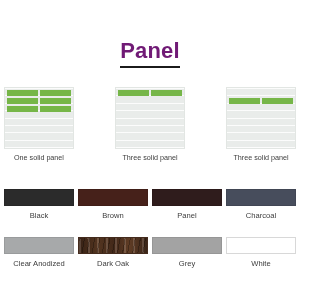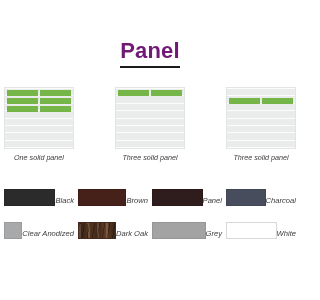--- a/index.html
+++ b/index.html
@@ -87,36 +87,35 @@
   }
   .slat-spacer { height: 7.4px; margin-bottom: 2px; }
 
   .panel-label, .color-label {
     font-size: 7.2px;
     color: #3c3c3c;
     text-align: right;
     margin-top: 5px;
     line-height: 1.1;
     white-space: nowrap;
-    font-style: italic;
   }
 
   
   #color-section { padding-top: 12px; }
 
   .color-row {
     display: flex;
     justify-content: space-between;
     padding: 0 4px;
     margin-top: 16px;
   }
   .color-cell {
     width: 70px;
     display: flex;
-    flex-direction: row;
+    flex-direction: column;
     align-items: center;
   }
   .swatch {
     width: 70px;
     height: 17px;
     box-sizing: border-box;
     border: 1px solid rgba(0,0,0,0.08);
   }
   .swatch.bordered { border: 1px solid #d8d8d8; }
   .swatch.wood {

